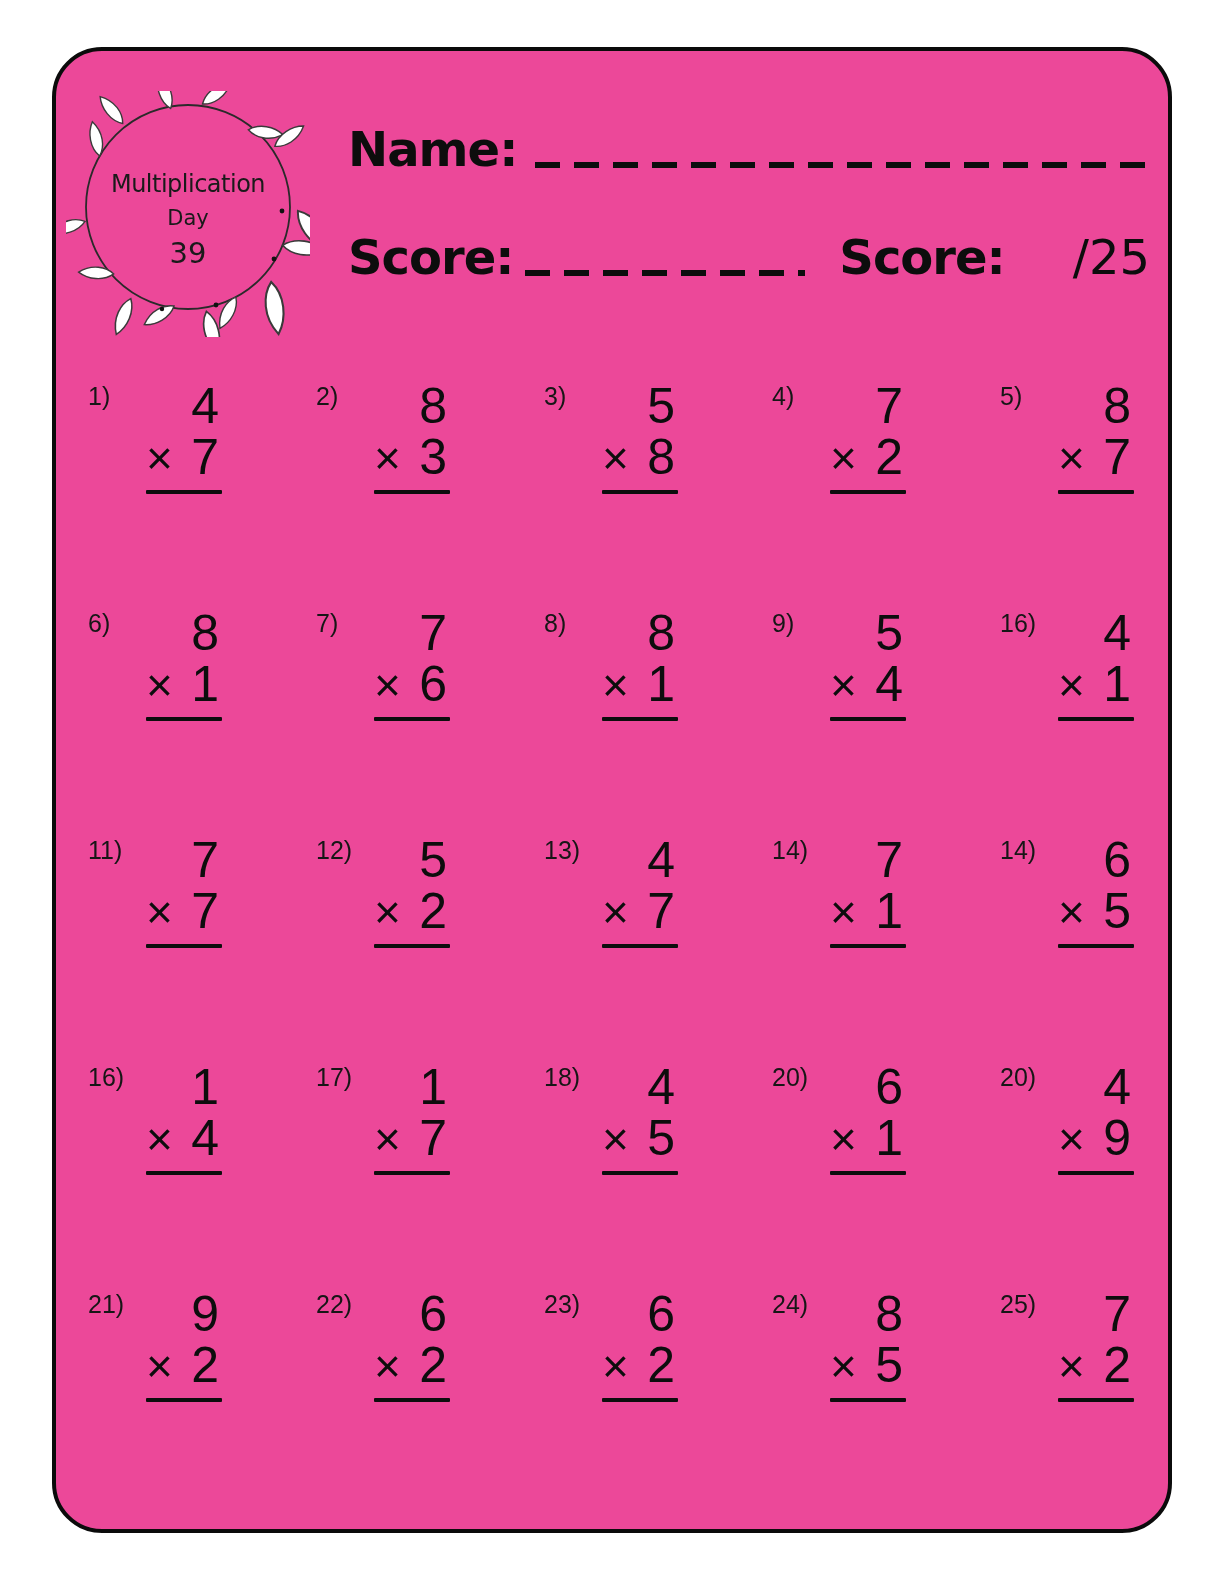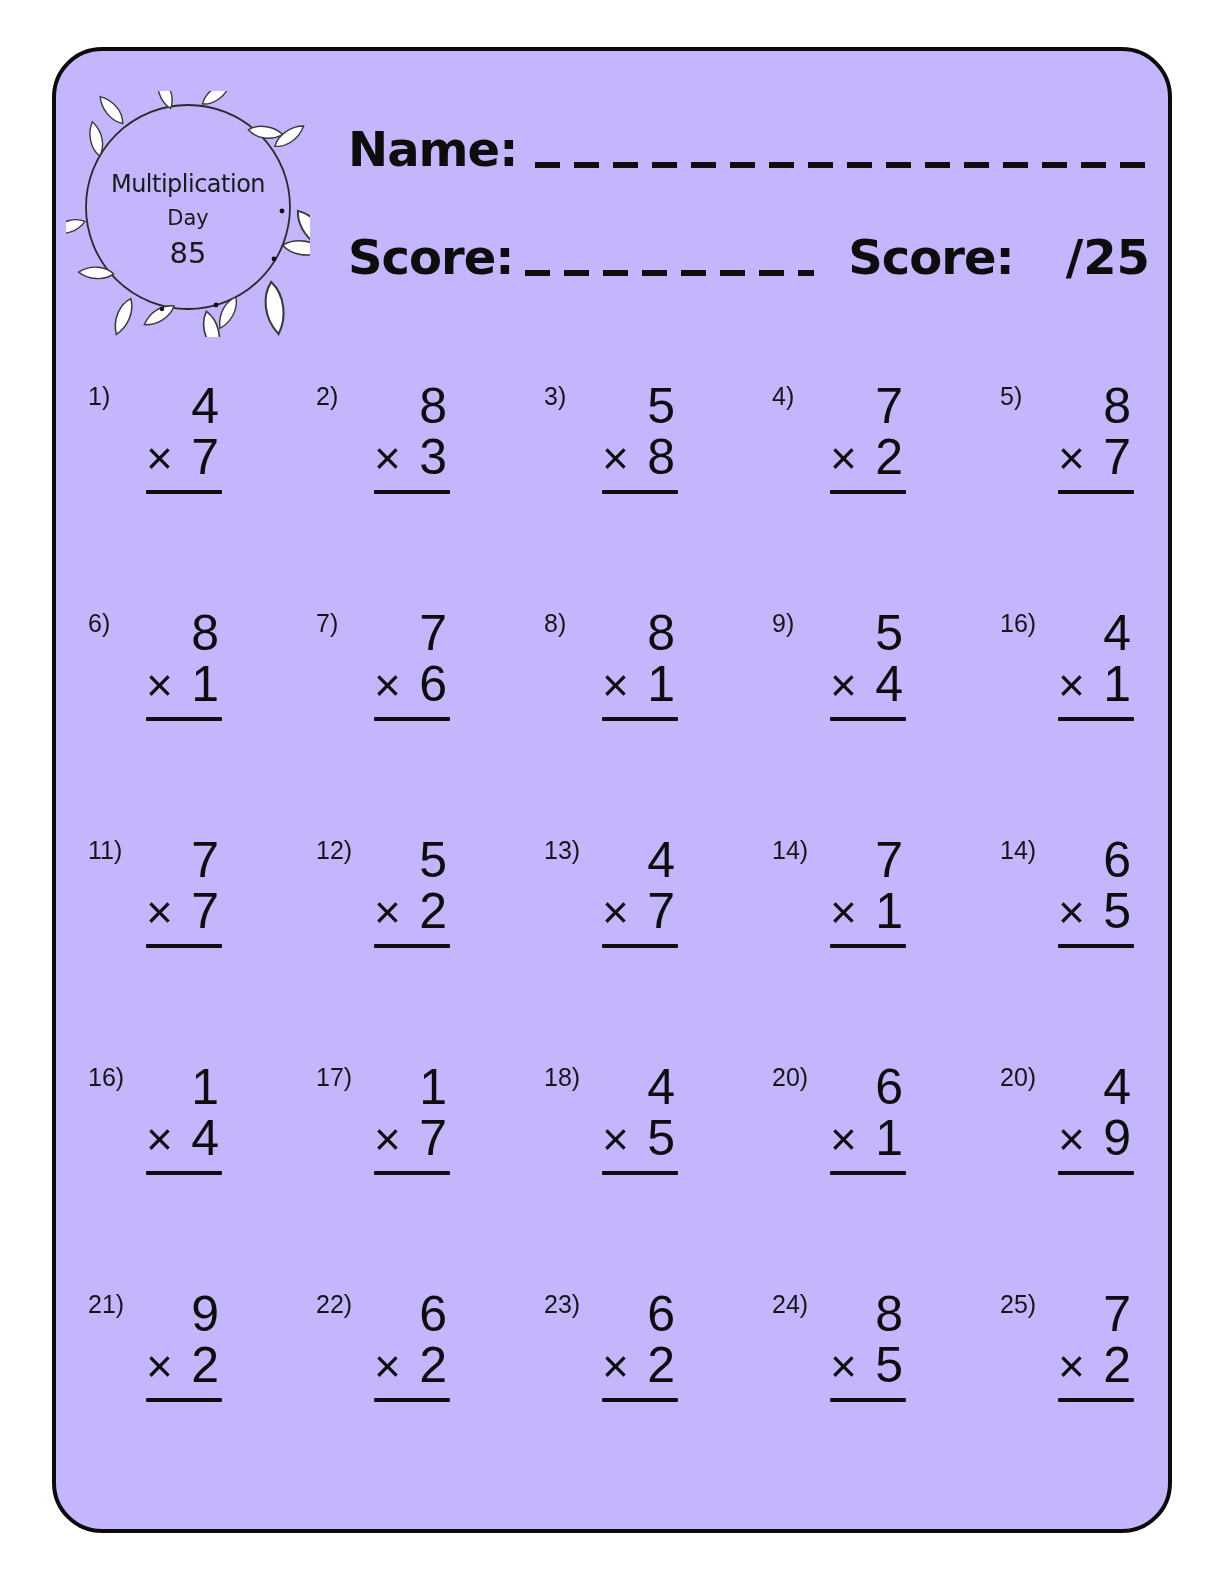--- a/index.html
+++ b/index.html
@@ -3,21 +3,21 @@
 <meta charset="utf-8">
 <style>
   html, body { margin:0; padding:0; background:#ffffff; }
   body {
     width:1224px; height:1584px; position:relative; overflow:hidden;
     font-family:"Liberation Sans", sans-serif; color:#0d0d0d;
   }
   .sheet {
     position:absolute; left:52px; top:47px; width:1120px; height:1486px;
     box-sizing:border-box; border:4px solid #0b0b0b; border-radius:50px;
-    background:#c4b5fd;
+    background:#ec4899;
   }
   
   .logo { position:absolute; left:10px; top:40px; width:244px; height:246px; }
   .logo svg { position:absolute; left:0; top:0; width:100%; height:100%; }
   .logo-text {
     position:absolute; left:22px; top:58px; width:200px; height:140px;
     display:flex; flex-direction:column; align-items:center; justify-content:center;
     font-family:"DejaVu Sans", sans-serif; color:#1a1a1a; text-align:center;
   }
   .logo-line1 { font-size:24px; letter-spacing:-0.5px; line-height:32px; }
@@ -29,21 +29,21 @@
   .field-label { font-size:48px; line-height:56px; font-weight:bold; letter-spacing:-1px; }
   .dash-line {
     height:6px; margin-bottom:9px;
     background:repeating-linear-gradient(90deg,#0d0d0d 0 25px,transparent 25px 39px);
   }
   .name-row { left:292px; top:70px; width:802px; }
   .name-row .dash-line { flex:1; margin-left:10px; }
   .time-row { left:292px; top:178px; width:802px; }
   .time-row .dash-line { width:306px; margin-left:4px; }
   .score-label { margin-left:26px; }
-  .score-value { margin-left:44px; font-size:48px; line-height:56px; font-weight:bold; }
+  .score-value { margin-left:60px; font-size:48px; line-height:56px; font-weight:normal; }
   
   .grid {
     position:absolute; left:19px; top:316px;
     display:grid; grid-template-columns:repeat(5,228px); grid-template-rows:repeat(5,227px);
   }
   .cell { display:flex; align-items:flex-start; padding:14px 0 0 13px; box-sizing:border-box; }
   .p-num { font-size:25px; line-height:30px; width:44px; flex:none; color:#161616; }
   .p-block { margin-left:14px; width:76px; }
   .p-top  { font-size:50px; line-height:50px; text-align:right; padding-right:3px; white-space:pre; }
   .p-row  { display:flex; justify-content:space-between; align-items:baseline;
@@ -81,21 +81,21 @@
         <use href="#leafP" transform="rotate(322 122 116) translate(122 10) rotate(-22)"></use>
         <circle cx="216" cy="120" r="2.4" fill="#111" stroke="none"></circle>
         <circle cx="208" cy="168" r="2.4" fill="#111" stroke="none"></circle>
         <circle cx="150" cy="214" r="2.4" fill="#111" stroke="none"></circle>
         <circle cx="96" cy="218" r="2.2" fill="#111" stroke="none"></circle>
       </g>
     </svg>
     <div class="logo-text">
       <div class="logo-line1">Multiplication</div>
       <div class="logo-line2">Day</div>
-      <div class="logo-line3">85</div>
+      <div class="logo-line3">39</div>
     </div>
   </div>
 
   <div class="field-row name-row">
     <span class="field-label">Name:</span>
     <span class="dash-line"></span>
   </div>
 
   <div class="field-row time-row">
     <span class="field-label">Score:</span>

